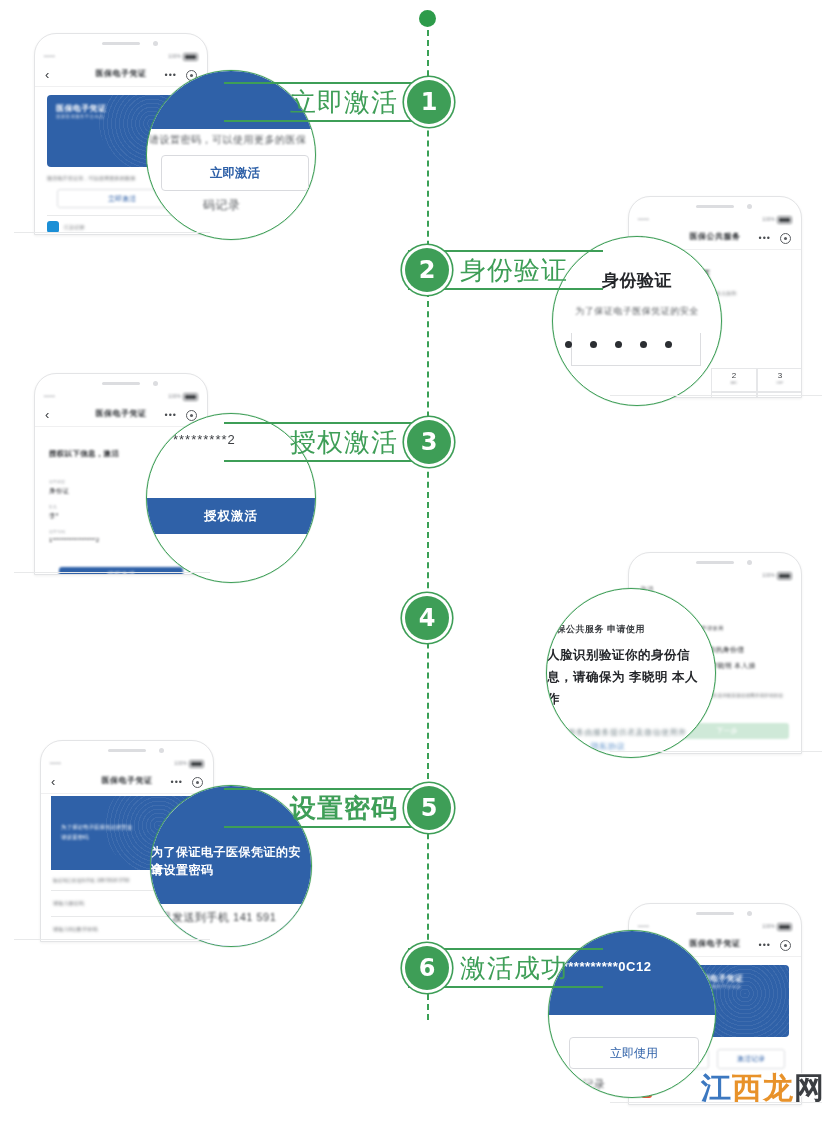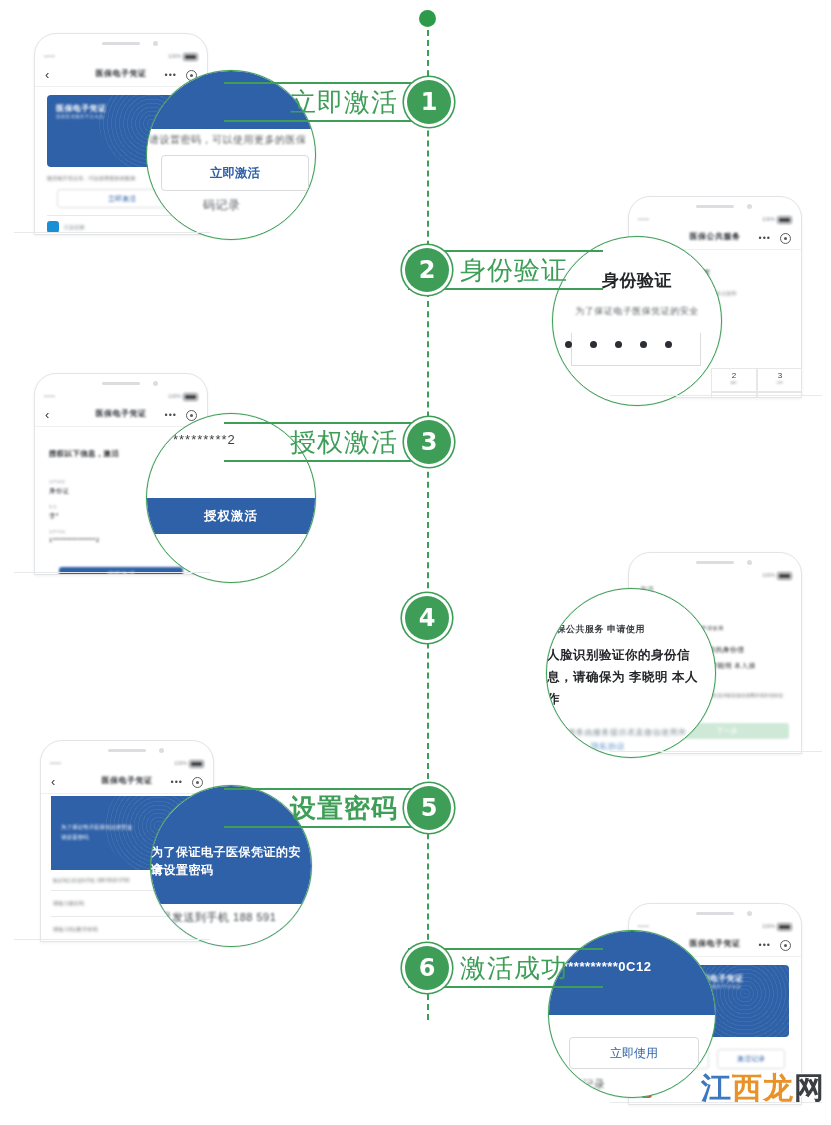--- a/index.html
+++ b/index.html
@@ -399,21 +399,21 @@
       <div class="sm-text blurry2" style="left:12px;top:132px;">请输入6位数字密码</div>
 
     </div>
   </div>
 
   <div class="mag" style="left:150px;top:785px;width:160px;height:160px;">
     <div class="mag-inner" style="background:#2f61a8;">
       <div class="mag-t" style="left:0px;top:58px;font-size:12px;color:#ffffff;font-weight:bold;">为了保证电子医保凭证的安全</div>
       <div class="mag-t" style="left:0px;top:76px;font-size:12px;color:#ffffff;font-weight:bold;">请设置密码</div>
       <div style="position:absolute;left:0;top:118px;width:100%;height:42px;background:#ffffff;"></div>
-      <div class="mag-t blurry" style="left:-2px;top:124px;font-size:11px;color:#3c3f43;">码已发送到手机 188 591</div>
+      <div class="mag-t blurry" style="left:-2px;top:124px;font-size:11px;color:#3c3f43;">码已发送到手机 141 591</div>
     </div>
   </div>
 
   <div class="plate" style="left:224px;top:788px;width:213px;">
     <div class="bar-top"></div>
     <div class="bar-bot"></div>
     <div class="lbl" style="left:66px;font-weight:bold;">设置密码</div>
   </div>
   <div class="badge" style="left:407px;top:786px;">5</div>
 

